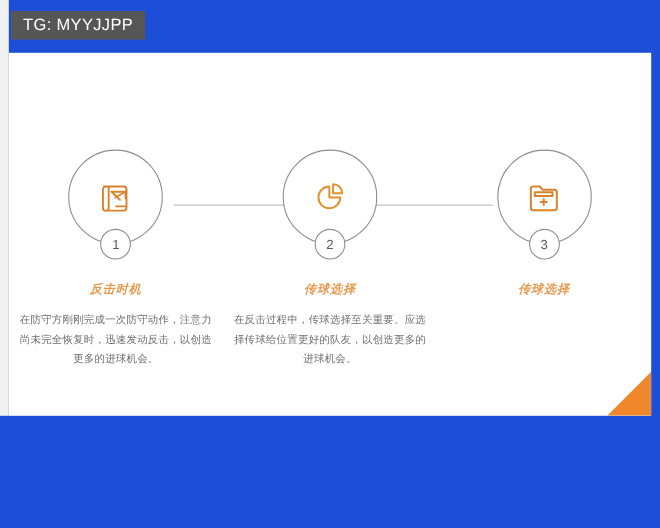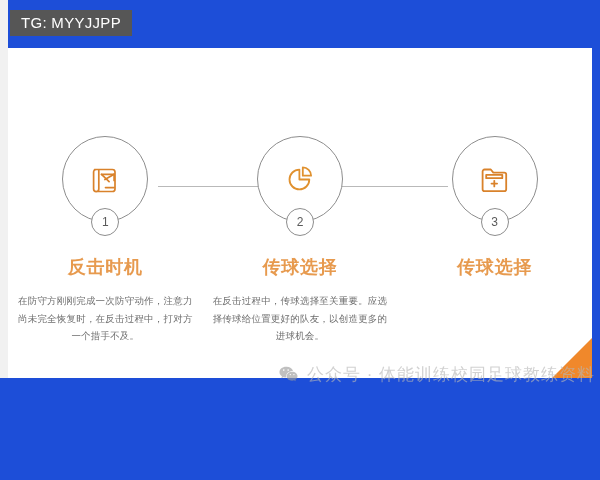--- a/index.html
+++ b/index.html
@@ -133,24 +133,25 @@
     display: flex;
     align-items: center;
     justify-content: center;
     font-size: 12px;
     color: #5a5a5a;
     box-sizing: border-box;
   }
 
   .step-label {
     margin-top: 33px;
-    font-size: 18px;
+    font-size: 11px;
     font-weight: bold;
     color: #e79a4e;
     letter-spacing: 0.8px;
+    font-style: italic;
   }
 
   .step-desc {
     margin-top: 13px;
     width: 175px;
     font-size: 9.5px;
     line-height: 1.85;
     color: #6e6e6e;
     text-align: center;
     letter-spacing: 0.2px;
@@ -230,21 +231,21 @@
                 <path d="M13.5 12.3l7.6 7.4"></path>
                 <path d="M26.1 12.3l-9.2 5.2"></path>
                 <path d="M26.1 12.3v6.2"></path>
                 <path d="M17.5 25.6h8.6"></path>
               </g>
             </svg>
           </div>
           <div class="num-badge">1</div>
         </div>
         <div class="step-label">反击时机</div>
-        <div class="step-desc">在防守方刚刚完成一次防守动作，注意力尚未完全恢复时，在反击过程中，打对方一个措手不及。</div>
+        <div class="step-desc">在防守方刚刚完成一次防守动作，注意力尚未完全恢复时，迅速发动反击，以创造更多的进球机会。</div>
       </div>
 
       <div class="step">
         <div class="circle-wrap">
           <div class="circle">
             <svg class="icon" viewBox="0 0 34 34">
               <g fill="none" stroke="#e0912f" stroke-width="1.8" stroke-linecap="round" stroke-linejoin="round">
                 <path d="M16.4 7.6a9.9 9.9 0 1 0 9.9 9.9h-9.9z"></path>
                 <path d="M19.8 5.4v8.3h8.3a8.3 8.3 0 0 0-8.3-8.3z"></path>
               </g>
@@ -271,24 +272,15 @@
           <div class="num-badge">3</div>
         </div>
         <div class="step-label">传球选择</div>
       </div>
 
     </div>
 
     <div class="corner-triangle"></div>
   </div>
 
-  <div class="wechat-mark">
-    <svg class="wechat-icon" viewBox="0 0 24 24">
-      <g fill="#9a9a9a">
-        <path d="M9.1 3.2C5 3.2 1.7 5.9 1.7 9.3c0 1.9 1.1 3.6 2.8 4.8l-.7 2.1 2.4-1.2c.9.3 1.8.4 2.9.4h.5a5.4 5.4 0 0 1-.2-1.5c0-3.3 3.2-6 7.2-6h.5c-.6-2.7-3.6-4.7-7.2-4.7zM6.6 7.9a.95.95 0 1 1 0-1.9.95.95 0 0 1 0 1.9zm5 0a.95.95 0 1 1 0-1.9.95.95 0 0 1 0 1.9z"></path>
-        <path d="M22.3 13.9c0-2.8-2.8-5.1-6.2-5.1s-6.2 2.3-6.2 5.1 2.8 5.1 6.2 5.1c.8 0 1.5-.1 2.2-.3l2 1-.5-1.7c1.5-1 2.5-2.4 2.5-4.1zm-8.2-1a.8.8 0 1 1 0-1.6.8.8 0 0 1 0 1.6zm4.1 0a.8.8 0 1 1 0-1.6.8.8 0 0 1 0 1.6z"></path>
-      </g>
-    </svg>
-    <span class="wechat-text">公众号 · 体能训练校园足球教练资料</span>
-  </div>
 
 
 </div>
 
 </body></html>

